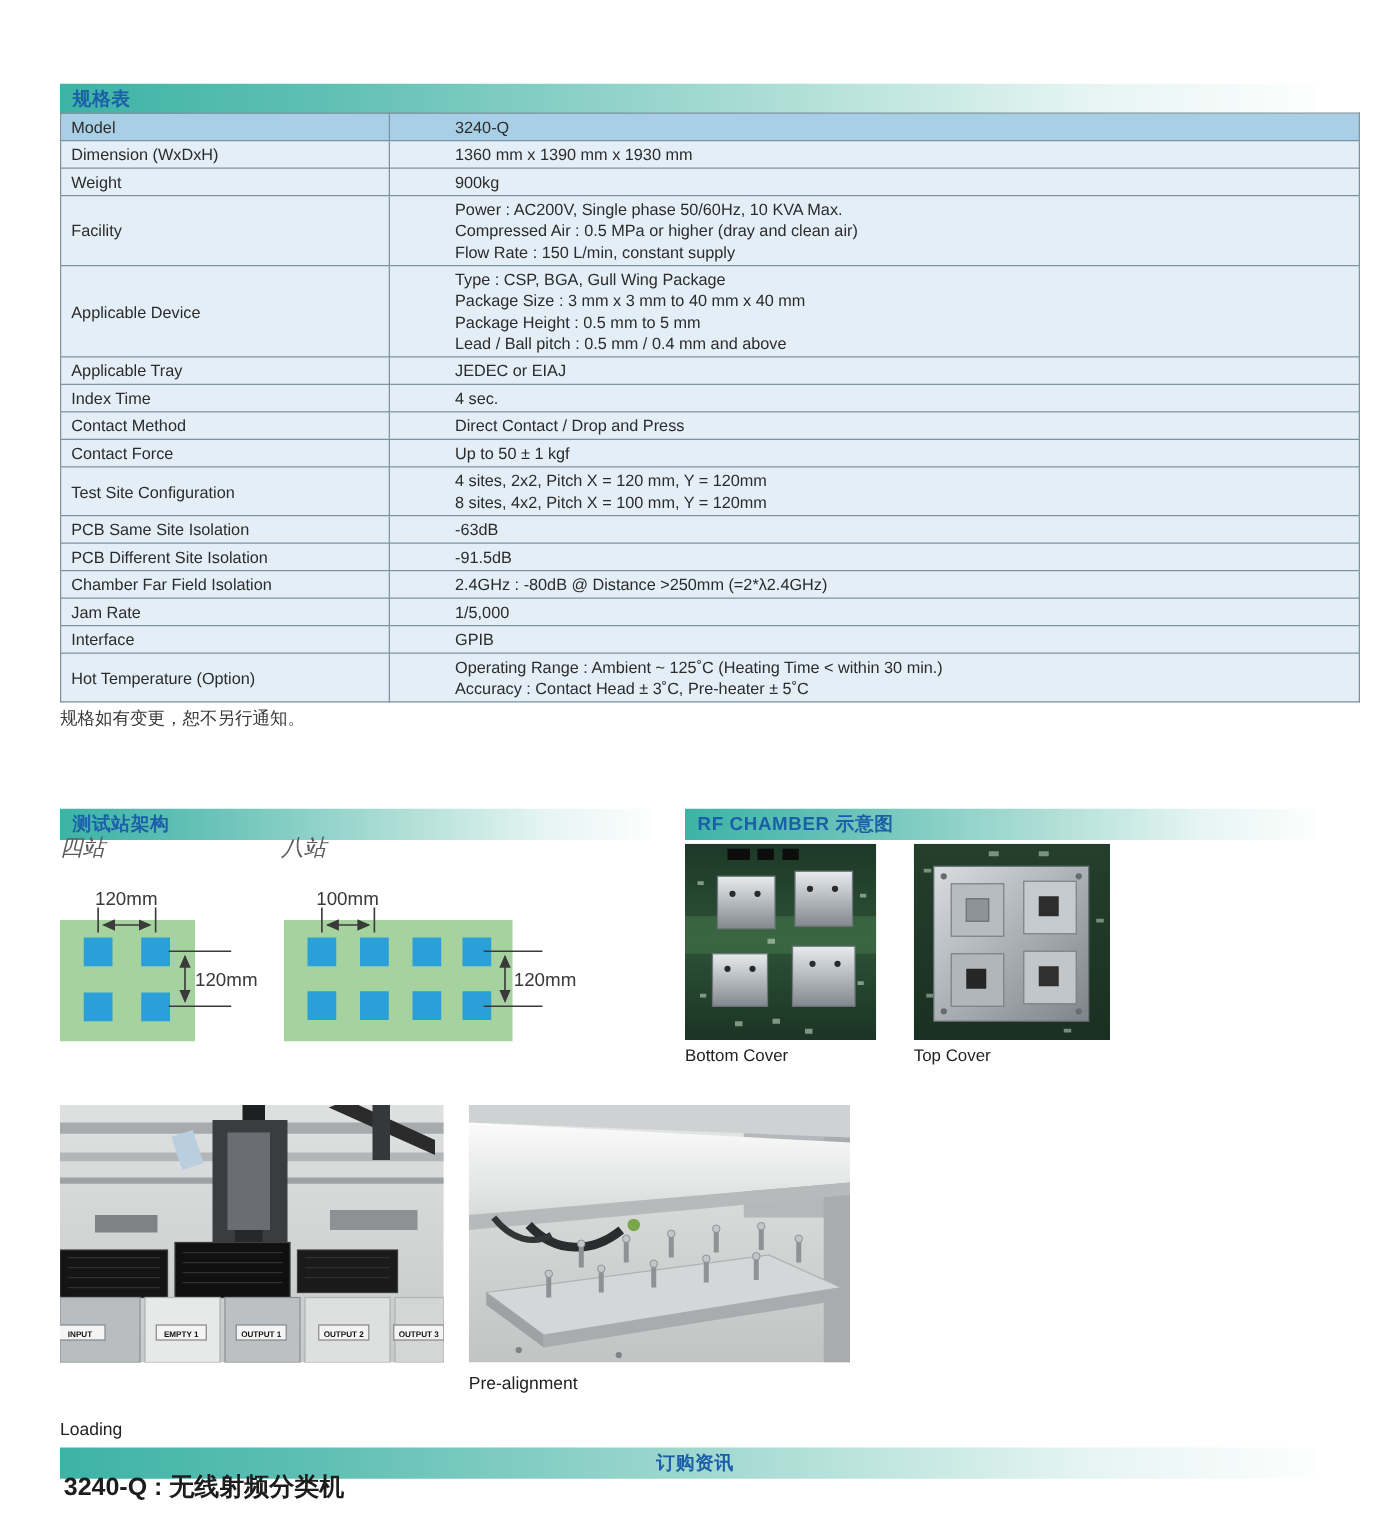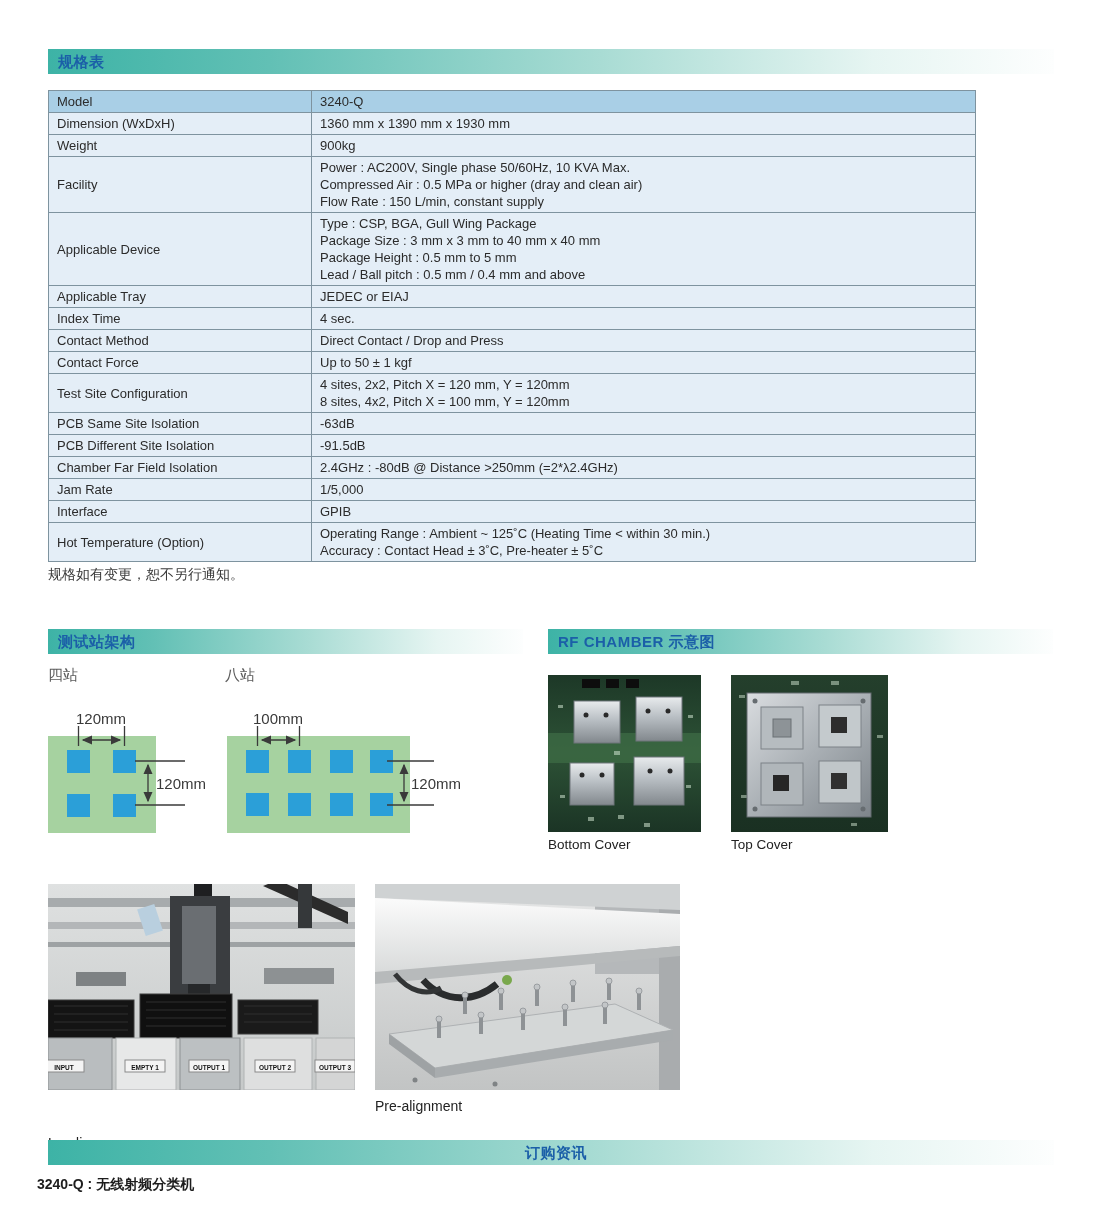--- a/index.html
+++ b/index.html
@@ -7,41 +7,41 @@
     width:1102px;height:1213px;position:relative;
     font-family:"Liberation Sans", sans-serif;
     color:#2b2b2b;
   }
   .abs{position:absolute;}
   
   .secbar{
     position:absolute;height:25px;box-sizing:border-box;
     background:linear-gradient(90deg,#3db3a6 0%,#62c0b5 22%,#a9dcd4 55%,#e6f5f2 82%,#fdfefe 100%);
     color:#1b5fa8;font-weight:bold;font-size:15px;line-height:25px;
-    padding-left:10px;letter-spacing:.5px;
+    padding-left:10px;letter-spacing:.5px;margin-top:18px;
   }
   
   #spec-table{
-    position:absolute;left:48px;top:90px;width:928px;
+    position:absolute;left:48px;top:90px;width:1040px;
     border-collapse:collapse;table-layout:fixed;
   }
   #spec-table td{
     border:1px solid #7e939f;background:#e4eef7;
     padding:2px 8px;vertical-align:middle;
     font-size:13px;color:#2b2b2b;
   }
   #spec-table tr.head-row td{background:#a9cfe6;}
   #spec-table td.c-label{width:246px;}
-  #spec-table .vline{line-height:17px;white-space:nowrap;}
+  #spec-table .vline{line-height:17px;white-space:nowrap;margin-left:44px;}
   .note{
     position:absolute;left:48px;top:566px;font-size:14px;color:#3a3a3a;
   }
-  .st-label{position:absolute;font-size:15px;color:#5c5c5c;}
+  .st-label{position:absolute;font-size:18px;color:#5c5c5c;font-style:italic;}
   .caption{position:absolute;font-size:13.5px;color:#222222;}
-  .order-item{position:absolute;left:37px;top:1176px;font-size:14px;font-weight:bold;color:#1d1d1d;}
+  .order-item{position:absolute;left:51px;top:1176px;font-size:20px;font-weight:bold;color:#1d1d1d;}
   svg text{font-family:"Liberation Sans", sans-serif;}
   .dim-text{font-size:15px;fill:#3a3a3a;}
 </style>
 </head>
 <body>
 
 <div class="secbar" style="left:48px;top:49px;width:1006px;">
   <span>规格表</span>
 </div>
 

